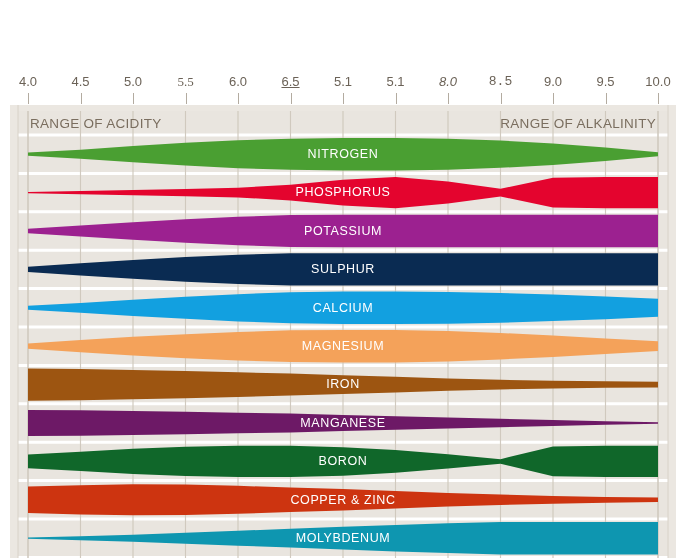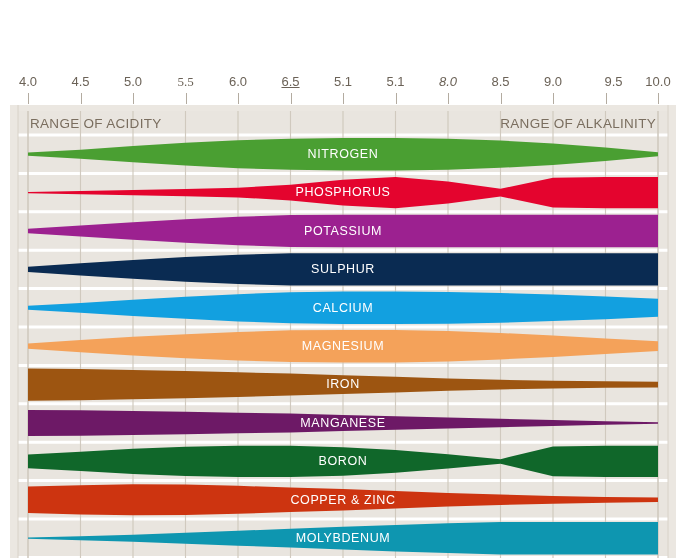--- a/index.html
+++ b/index.html
@@ -88,25 +88,25 @@
       <div class="axis-tick-label" style="left: 238px; text-align: right;">6.0</div>
       <div class="axis-tick-mark" style="left: 238px;"></div>
       <div class="axis-tick-label" style="left: 290.5px; text-decoration: underline;">6.5</div>
       <div class="axis-tick-mark" style="left: 290.5px;"></div>
       <div class="axis-tick-label" style="left: 343px;">5.1</div>
       <div class="axis-tick-mark" style="left: 343px;"></div>
       <div class="axis-tick-label" style="left: 395.5px;">5.1</div>
       <div class="axis-tick-mark" style="left: 395.5px;"></div>
       <div class="axis-tick-label" style="left: 448px; font-style: italic;">8.0</div>
       <div class="axis-tick-mark" style="left: 448px;"></div>
-      <div class="axis-tick-label" style="left: 500.5px;">8.5</div>
+      <div class="axis-tick-label" style="left: 500.5px; font-family: Liberation Mono, monospace;">8.5</div>
       <div class="axis-tick-mark" style="left: 500.5px;"></div>
       <div class="axis-tick-label" style="left: 553px;">9.0</div>
       <div class="axis-tick-mark" style="left: 553px;"></div>
-      <div class="axis-tick-label" style="left: 605.5px; margin-left: 8px;">9.5</div>
+      <div class="axis-tick-label" style="left: 605.5px;">9.5</div>
       <div class="axis-tick-mark" style="left: 605.5px;"></div>
       <div class="axis-tick-label" style="left: 658px; text-align: right;">10.0</div>
       <div class="axis-tick-mark" style="left: 658px;"></div>
     </div>
 
   <svg class="plot-svg" id="plot-svg" width="685" height="458" xmlns="http://www.w3.org/2000/svg">
       <rect x="10" y="5" width="666" height="453" fill="#ebe7e1"></rect>
       <rect x="18" y="11" width="650" height="24" fill="#e9e5df"></rect>
       <rect x="18" y="35" width="650" height="423" fill="#e9e5df"></rect>
       <line x1="18" y1="35" x2="668" y2="35" stroke="#ffffff" stroke-width="3"></line>

